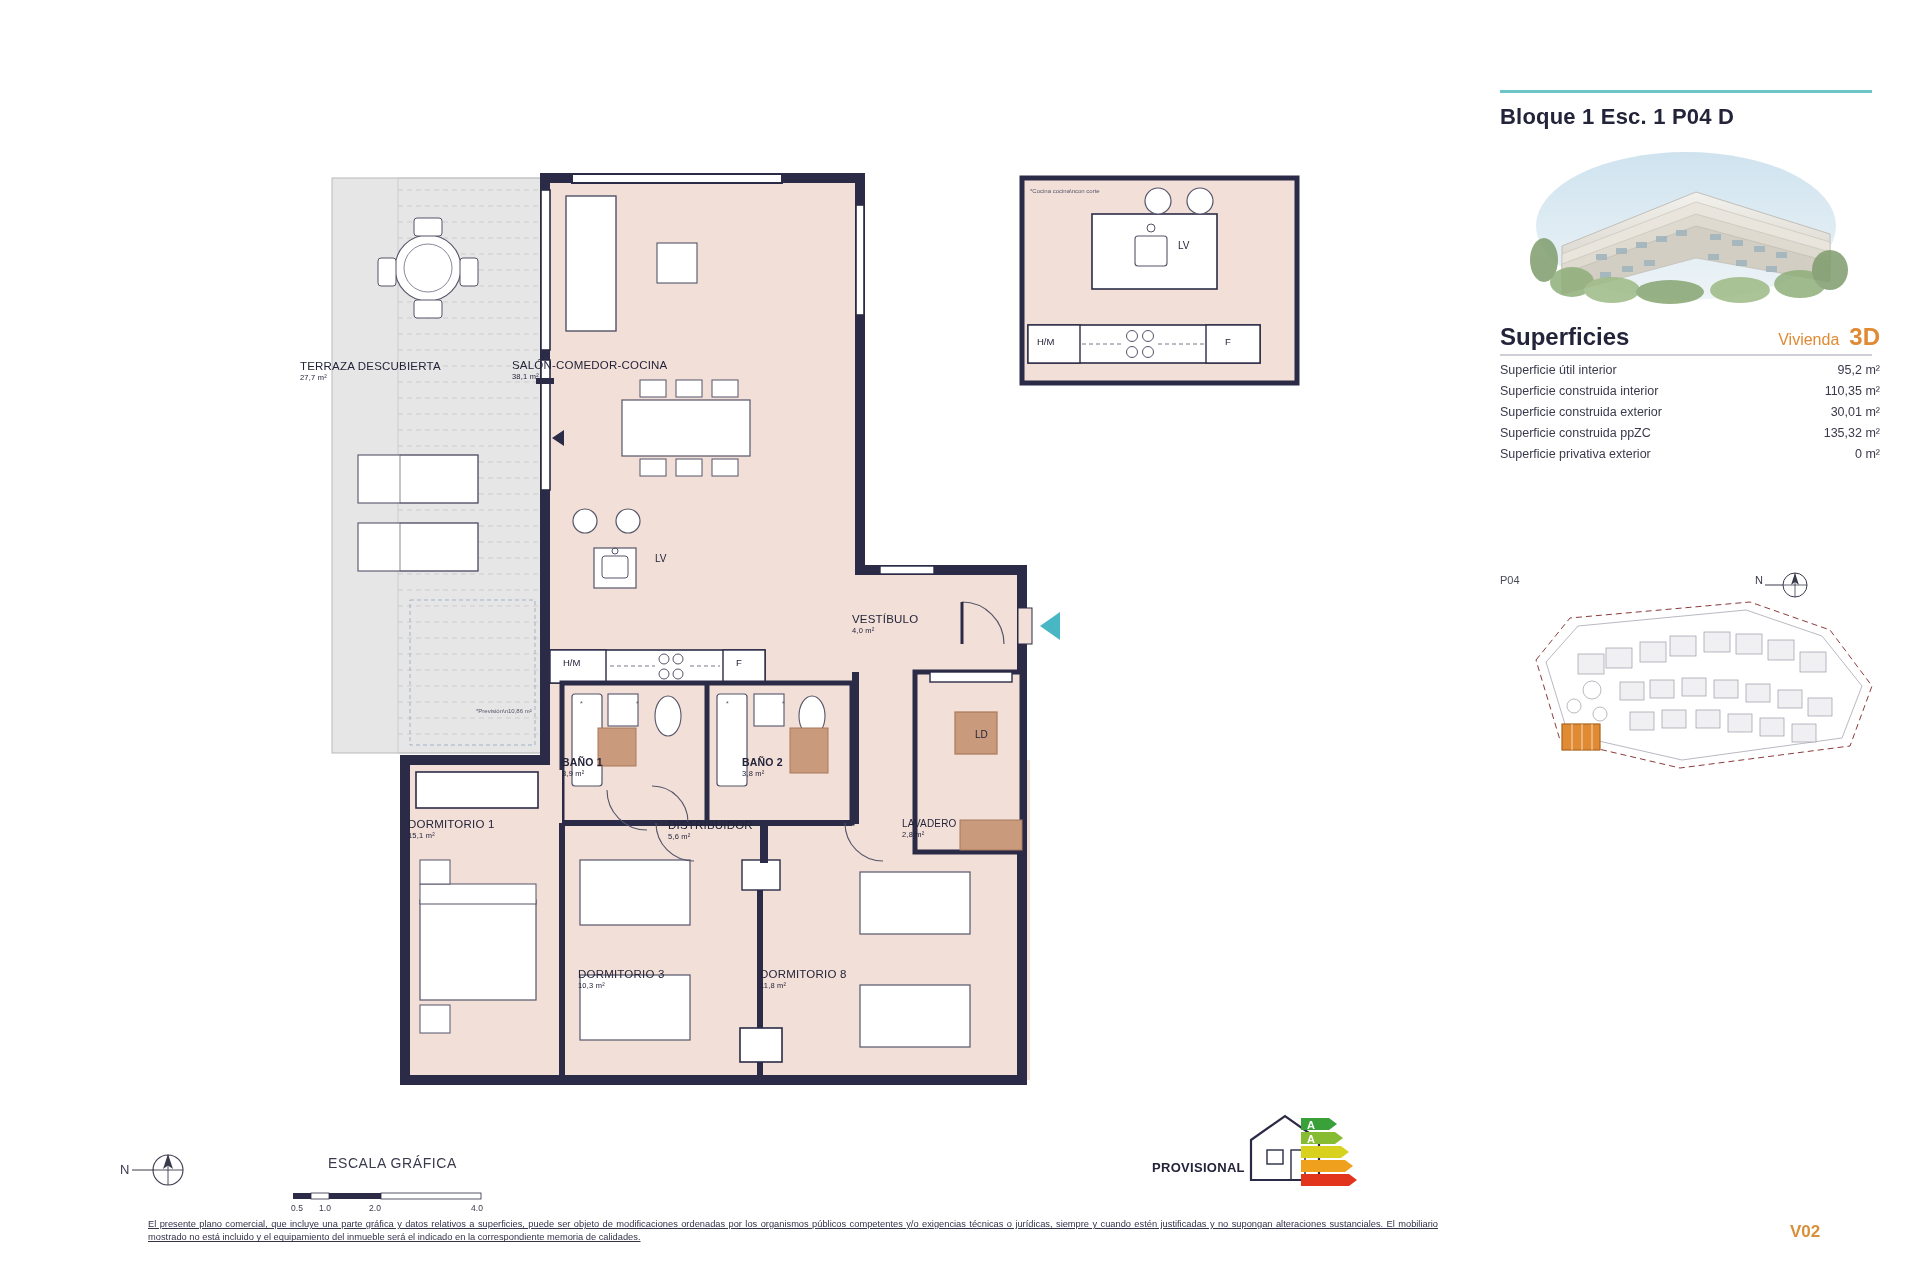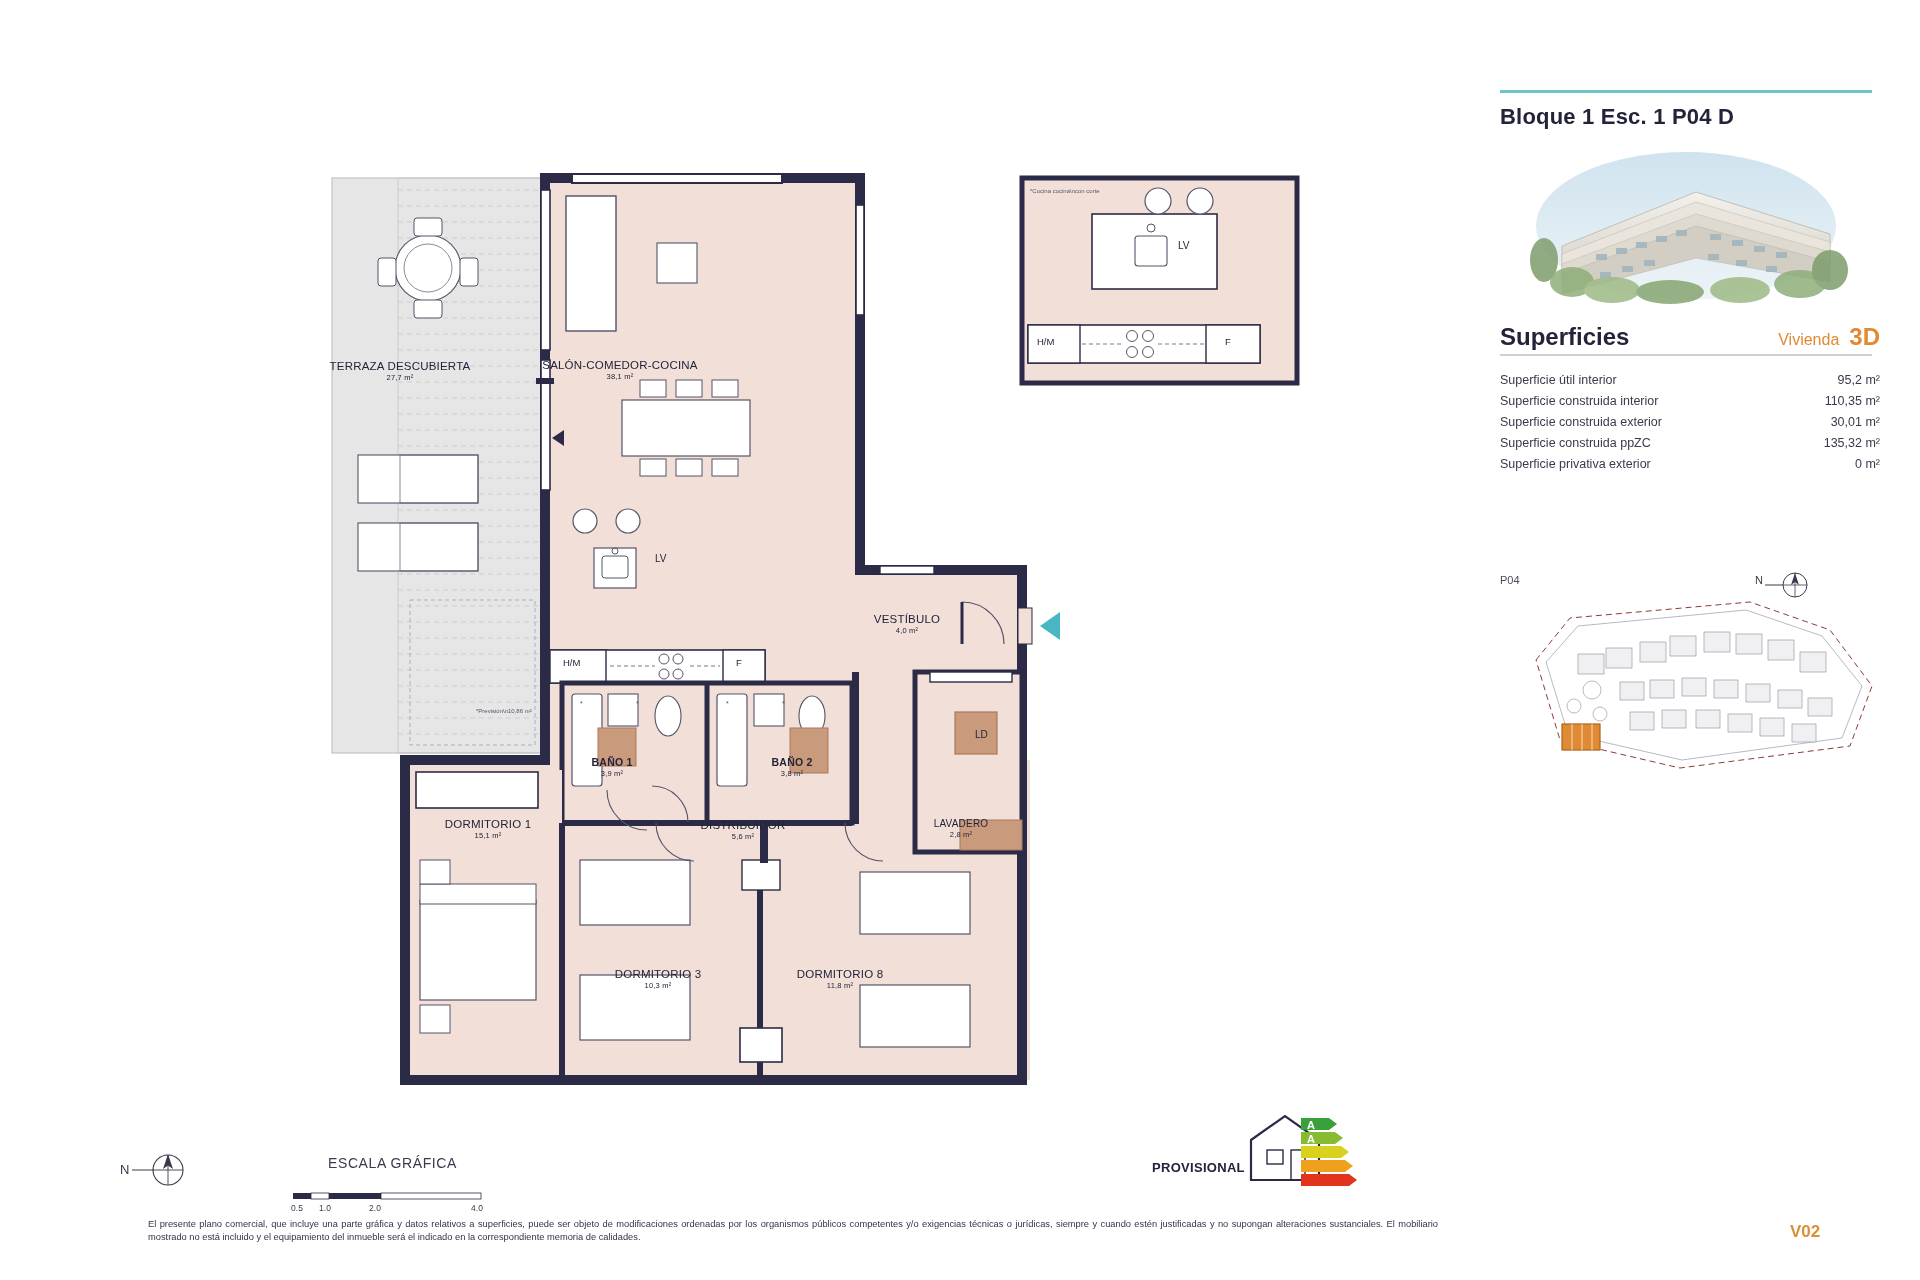--- a/index.html
+++ b/index.html
@@ -18,47 +18,47 @@
   .rule-top{height:3px;background:#6dc5c8;width:372px;}
   .block-title{font-size:22px;font-weight:bold;letter-spacing:.2px;margin-top:11px;color:#23233a;}
   .render{margin-top:12px;width:372px;height:165px;position:relative;overflow:hidden;}
   .render svg{display:block;}
   .sup-header{display:flex;align-items:baseline;margin-top:16px;gap:10px;}
   .sup-title{font-size:24px;font-weight:bold;color:#23233a;}
   .sup-spacer{flex:1;}
   .sup-viv{font-size:16px;color:#e08a33;}
   .sup-3d{font-size:24px;color:#e08a33;font-weight:bold;}
   .sup-underline{height:2px;background:#cfcfd8;width:372px;margin-top:3px;}
-  .sup-rows{margin-top:14px;}
+  .sup-rows{margin-top:4px;}
   .sup-row{display:flex;font-size:12.5px;line-height:21px;color:#3a3a4d;}
   .sup-row .lbl{flex:1;}
   .sup-row .val{width:92px;text-align:right;}
 
   .loc-wrap{position:absolute;left:1500px;top:560px;width:400px;height:220px;}
   .loc-label{position:absolute;left:0;top:14px;font-size:11px;color:#4a4a5a;}
   .loc-north{position:absolute;left:253px;top:8px;width:56px;height:34px;}
   .loc-map{position:absolute;left:0px;top:30px;}
 
   
   .plan{position:absolute;left:0;top:0;}
-  .room-label{position:absolute;text-align:center;font-size:11px;color:#23233a;letter-spacing:.2px;}
+  .room-label{position:absolute;text-align:left;font-size:11px;color:#23233a;letter-spacing:.2px;}
   .room-label .nm{display:block;font-size:11.5px;}
   .room-label .ar{display:block;font-size:7.5px;margin-top:1px;}
   .small-note{position:absolute;font-size:6px;color:#55556a;line-height:1.25;}
   .tag{position:absolute;font-size:10px;color:#23233a;}
 
   
   .north-bottom{position:absolute;left:120px;top:1145px;width:70px;height:50px;}
   .scale-wrap{position:absolute;left:285px;top:1155px;width:215px;}
   .scale-title{font-size:14px;letter-spacing:.6px;color:#3a3a4d;margin-bottom:20px;text-align:center;}
   .scale-ticks{position:relative;height:22px;}
   .scale-num{position:absolute;top:12px;font-size:8.5px;color:#3a3a4d;transform:translateX(-50%);}
   .prov{position:absolute;left:1152px;top:1160px;font-size:13px;font-weight:bold;color:#23233a;letter-spacing:.3px;text-align:right;}
   .energy{position:absolute;left:1245px;top:1110px;}
-  .legal{position:absolute;left:148px;top:1218px;width:1290px;font-size:9.3px;line-height:1.45;color:#33334a;text-align:justify;}
+  .legal{position:absolute;left:148px;top:1218px;width:1290px;font-size:9.3px;line-height:1.45;color:#33334a;text-align:justify;text-decoration:underline;}
   .version{position:absolute;left:1790px;top:1222px;font-size:17px;font-weight:bold;color:#d98f3a;}
 </style>
 </head>
 <body>
 
 <div class="sheet">
 
   <svg class="plan" width="1460" height="1100" viewBox="0 0 1460 1100">
     <defs>
       <pattern id="terrHatch" width="7" height="7" patternUnits="userSpaceOnUse" patternTransform="rotate(0)">

